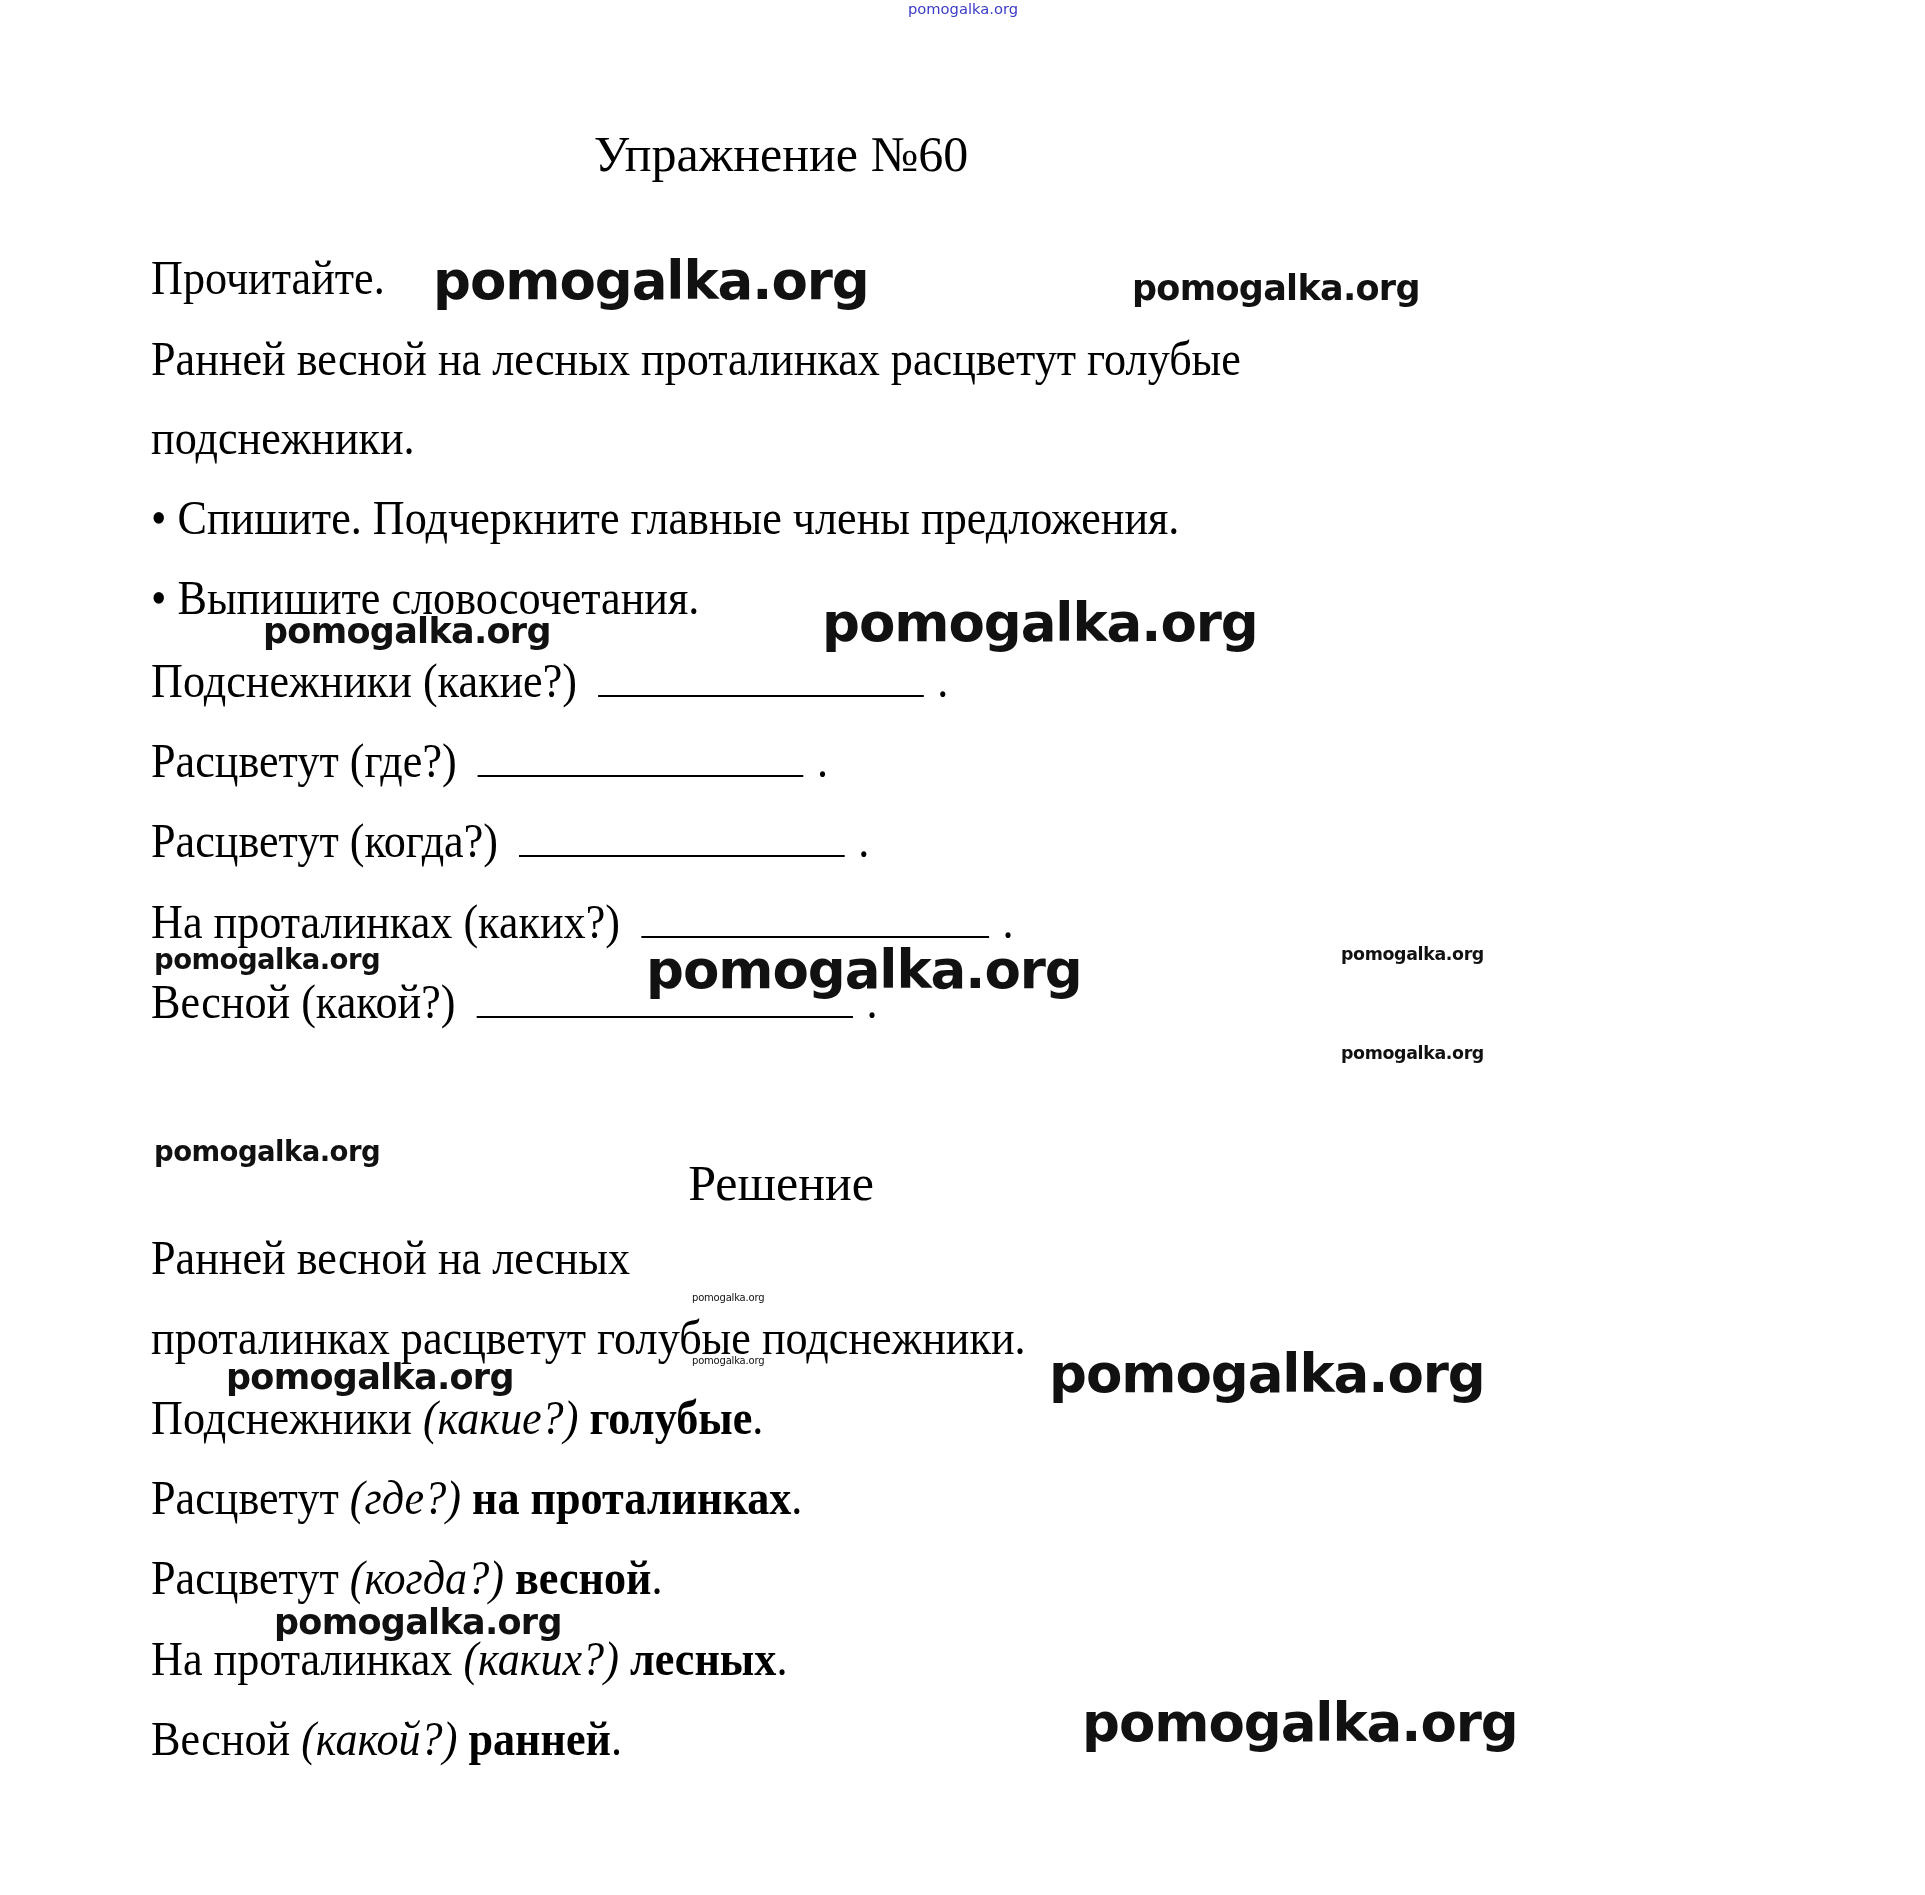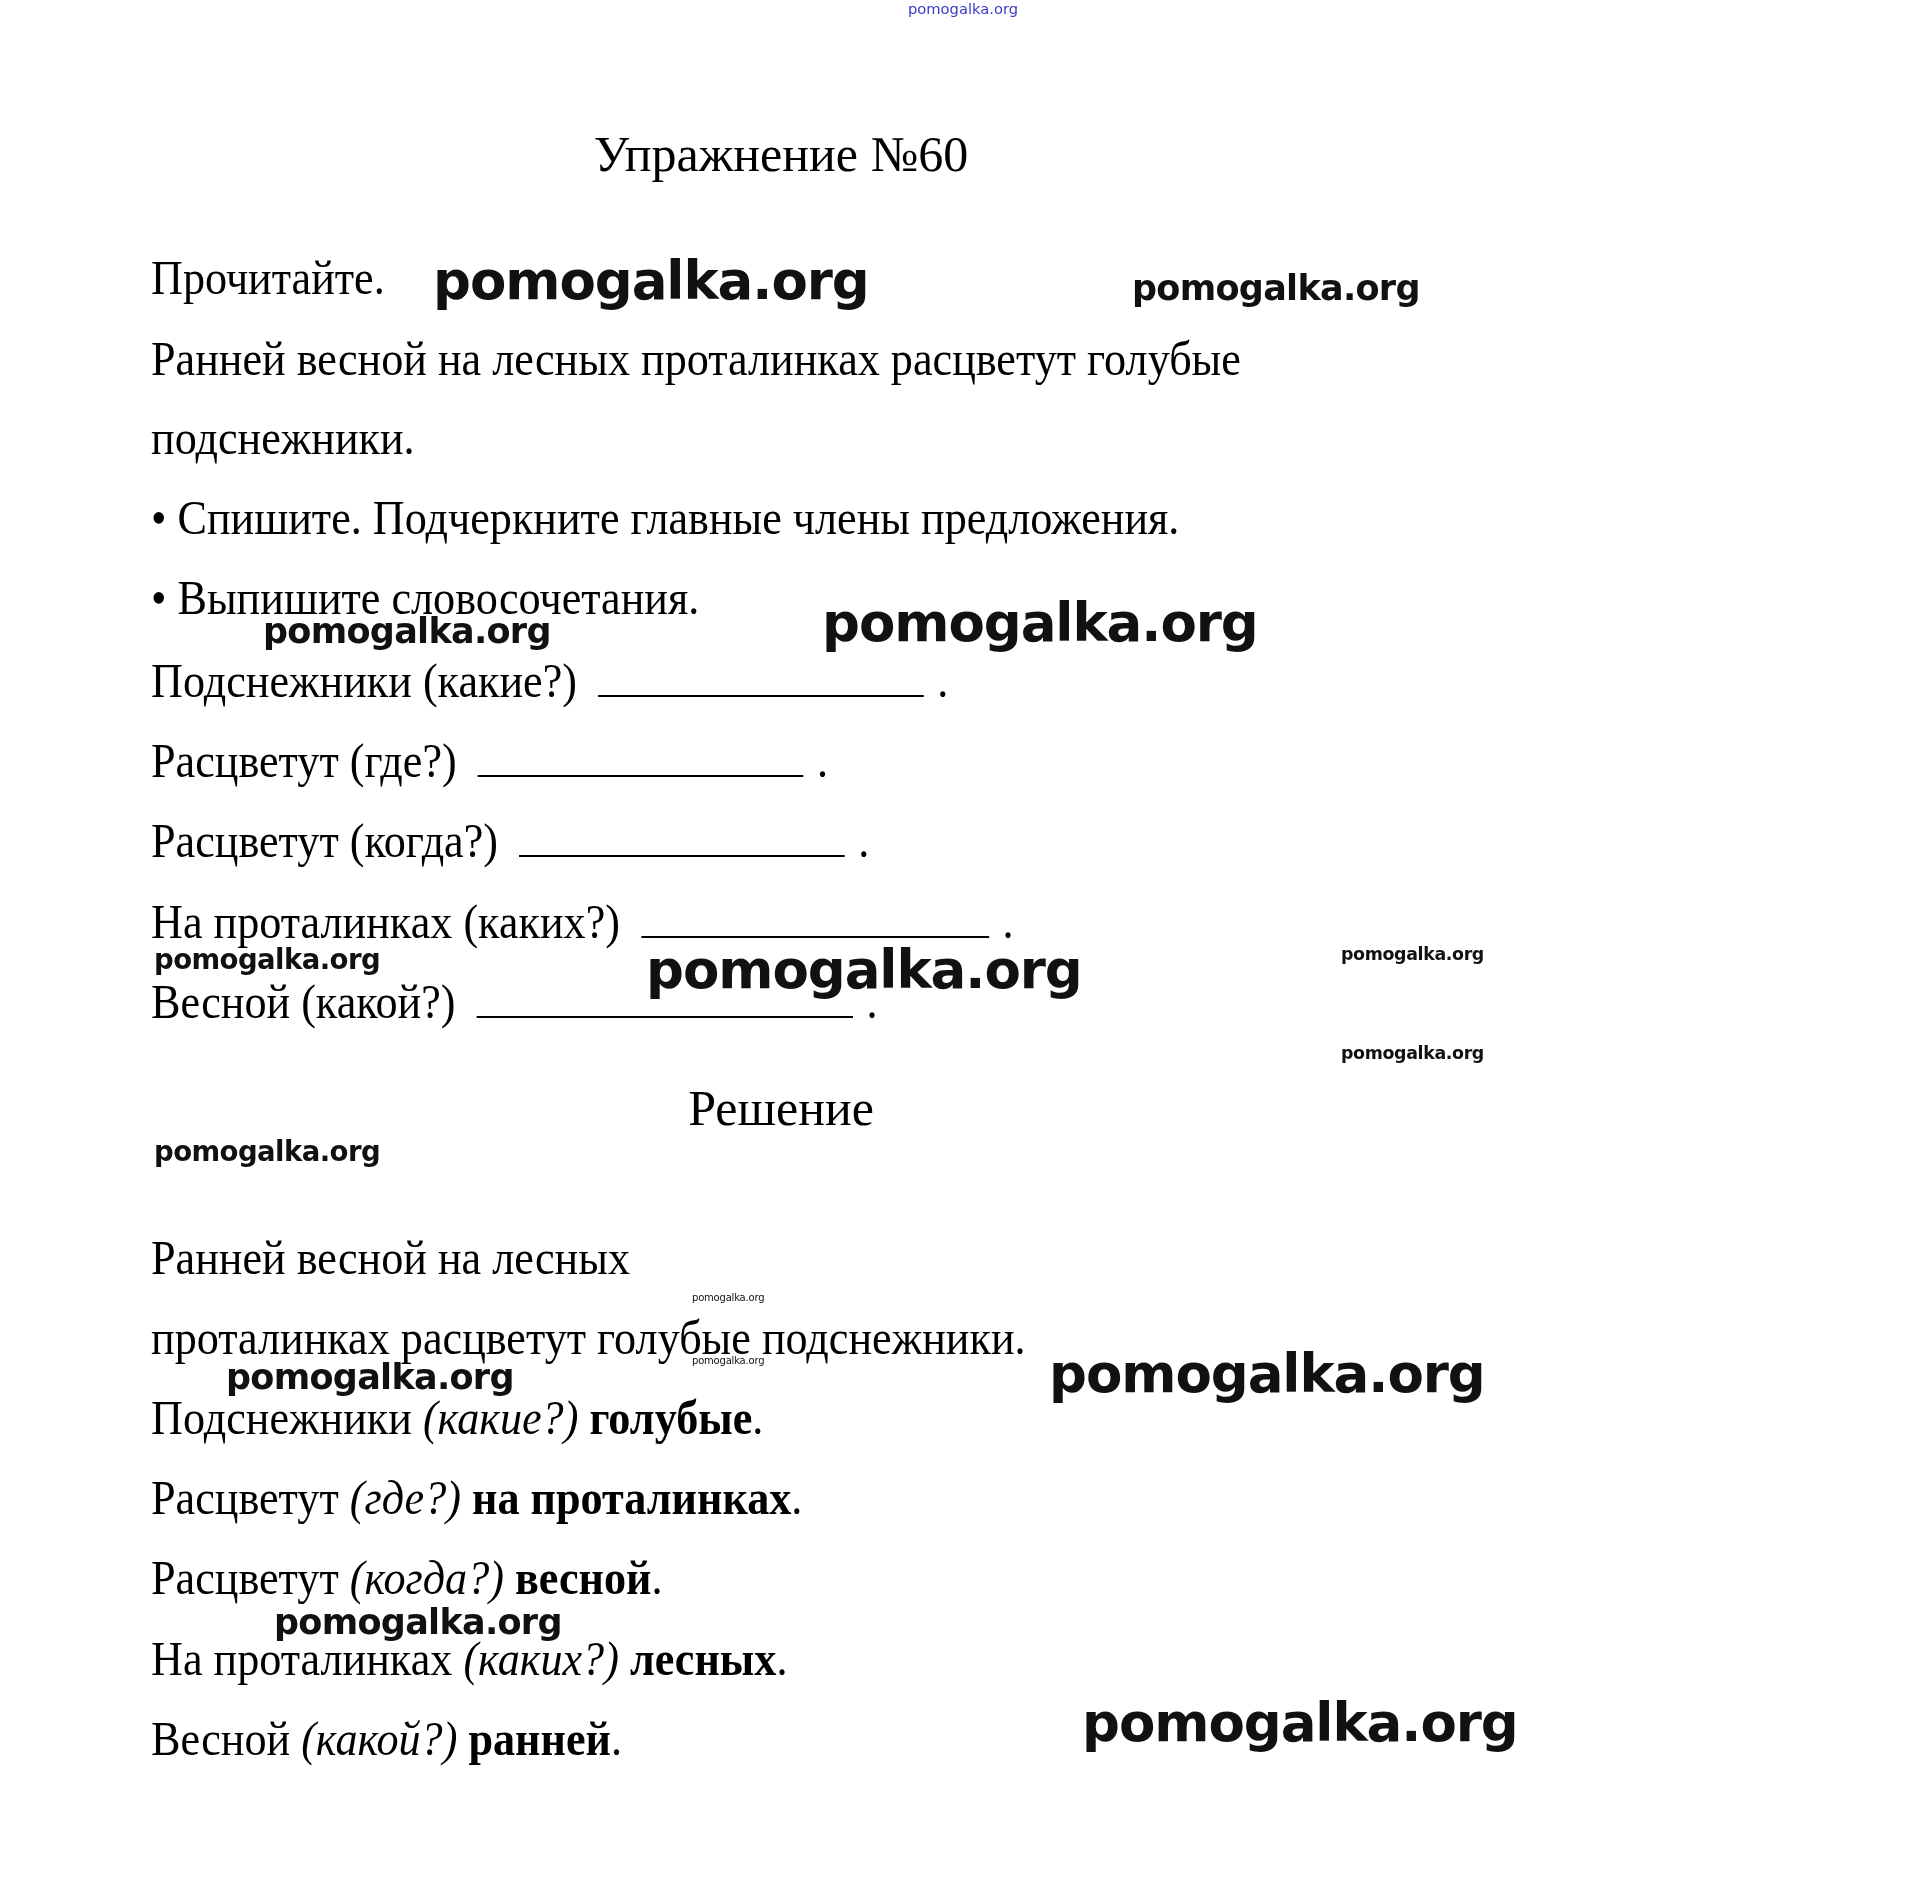--- a/index.html
+++ b/index.html
@@ -45,21 +45,21 @@
   <span>На проталинках</span>
   <span>(каких?)</span>
   <span class="blank" style="width:378px;"></span><span>.</span>
 </div>
 <div class="line serif" style="top:972px;">
   <span>Весной</span>
   <span>(какой?)</span>
   <span class="blank" style="width:409px;"></span><span>.</span>
 </div>
 
-<div class="center serif" style="top:1081px;">Решение</div>
+<div class="center serif" style="top:1156px;">Решение</div>
 
 <div class="line serif" style="top:1230px;">Ранней весной на лесных</div>
 <div class="line serif" style="top:1310px;">проталинках расцветут голубые подснежники.</div>
 
 <div class="line serif" style="top:1390px;">
   <span>Подснежники</span>
   <i>(какие?)</i>
   <b>голубые</b><span>.</span>
 </div>
 <div class="line serif" style="top:1470px;">

